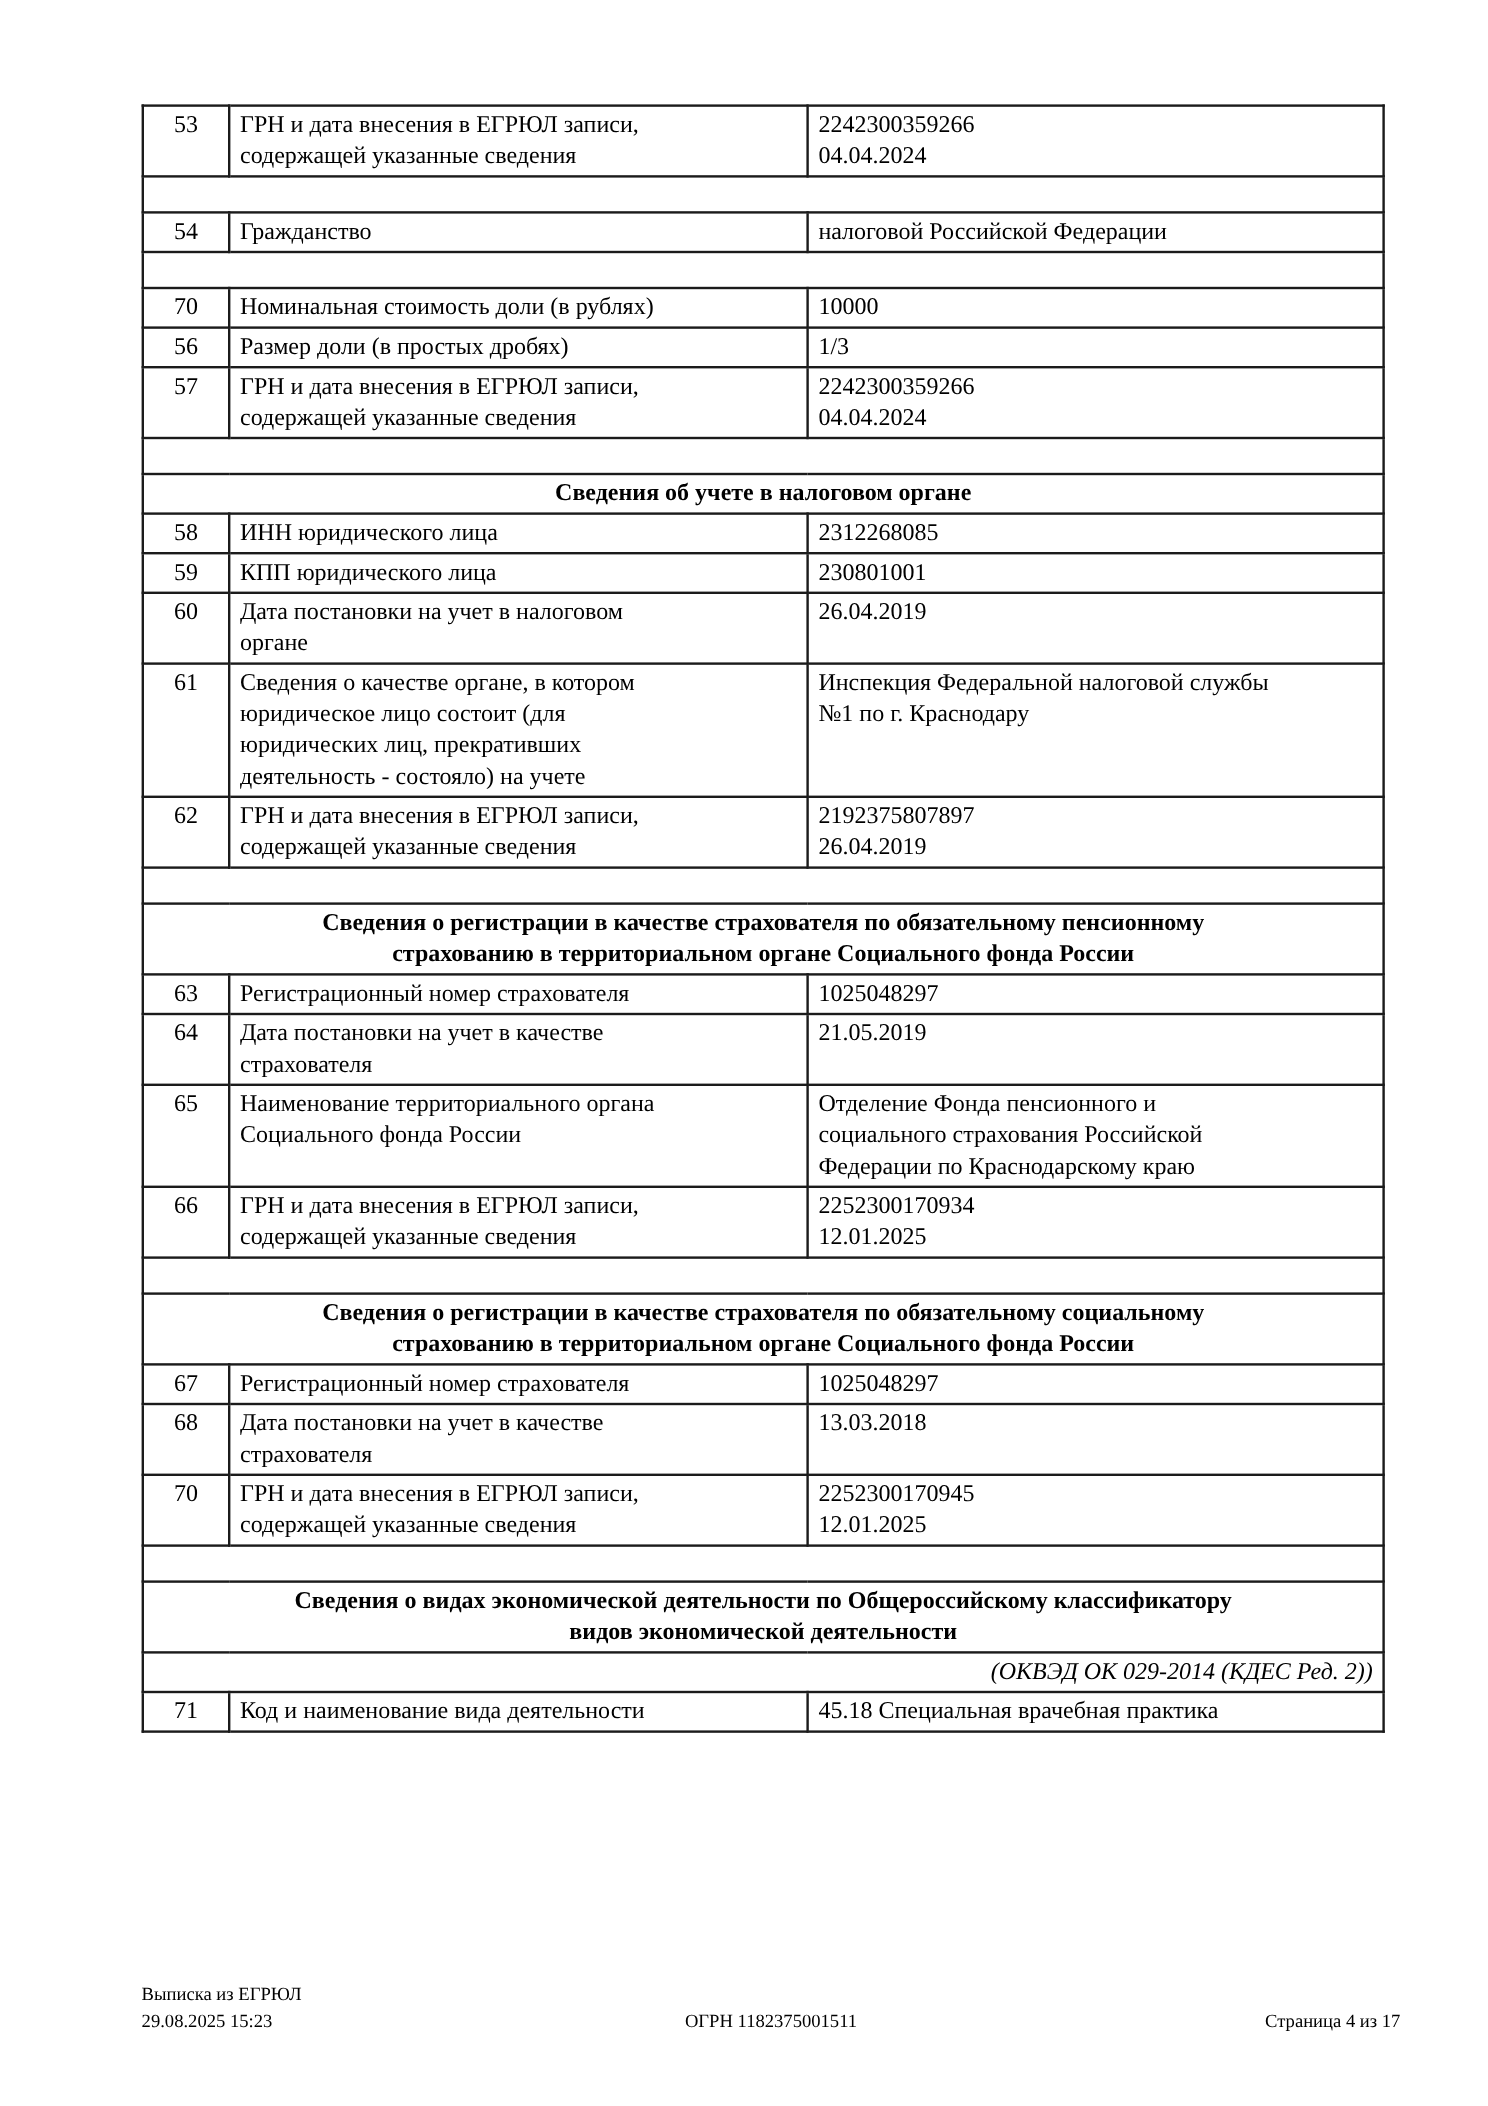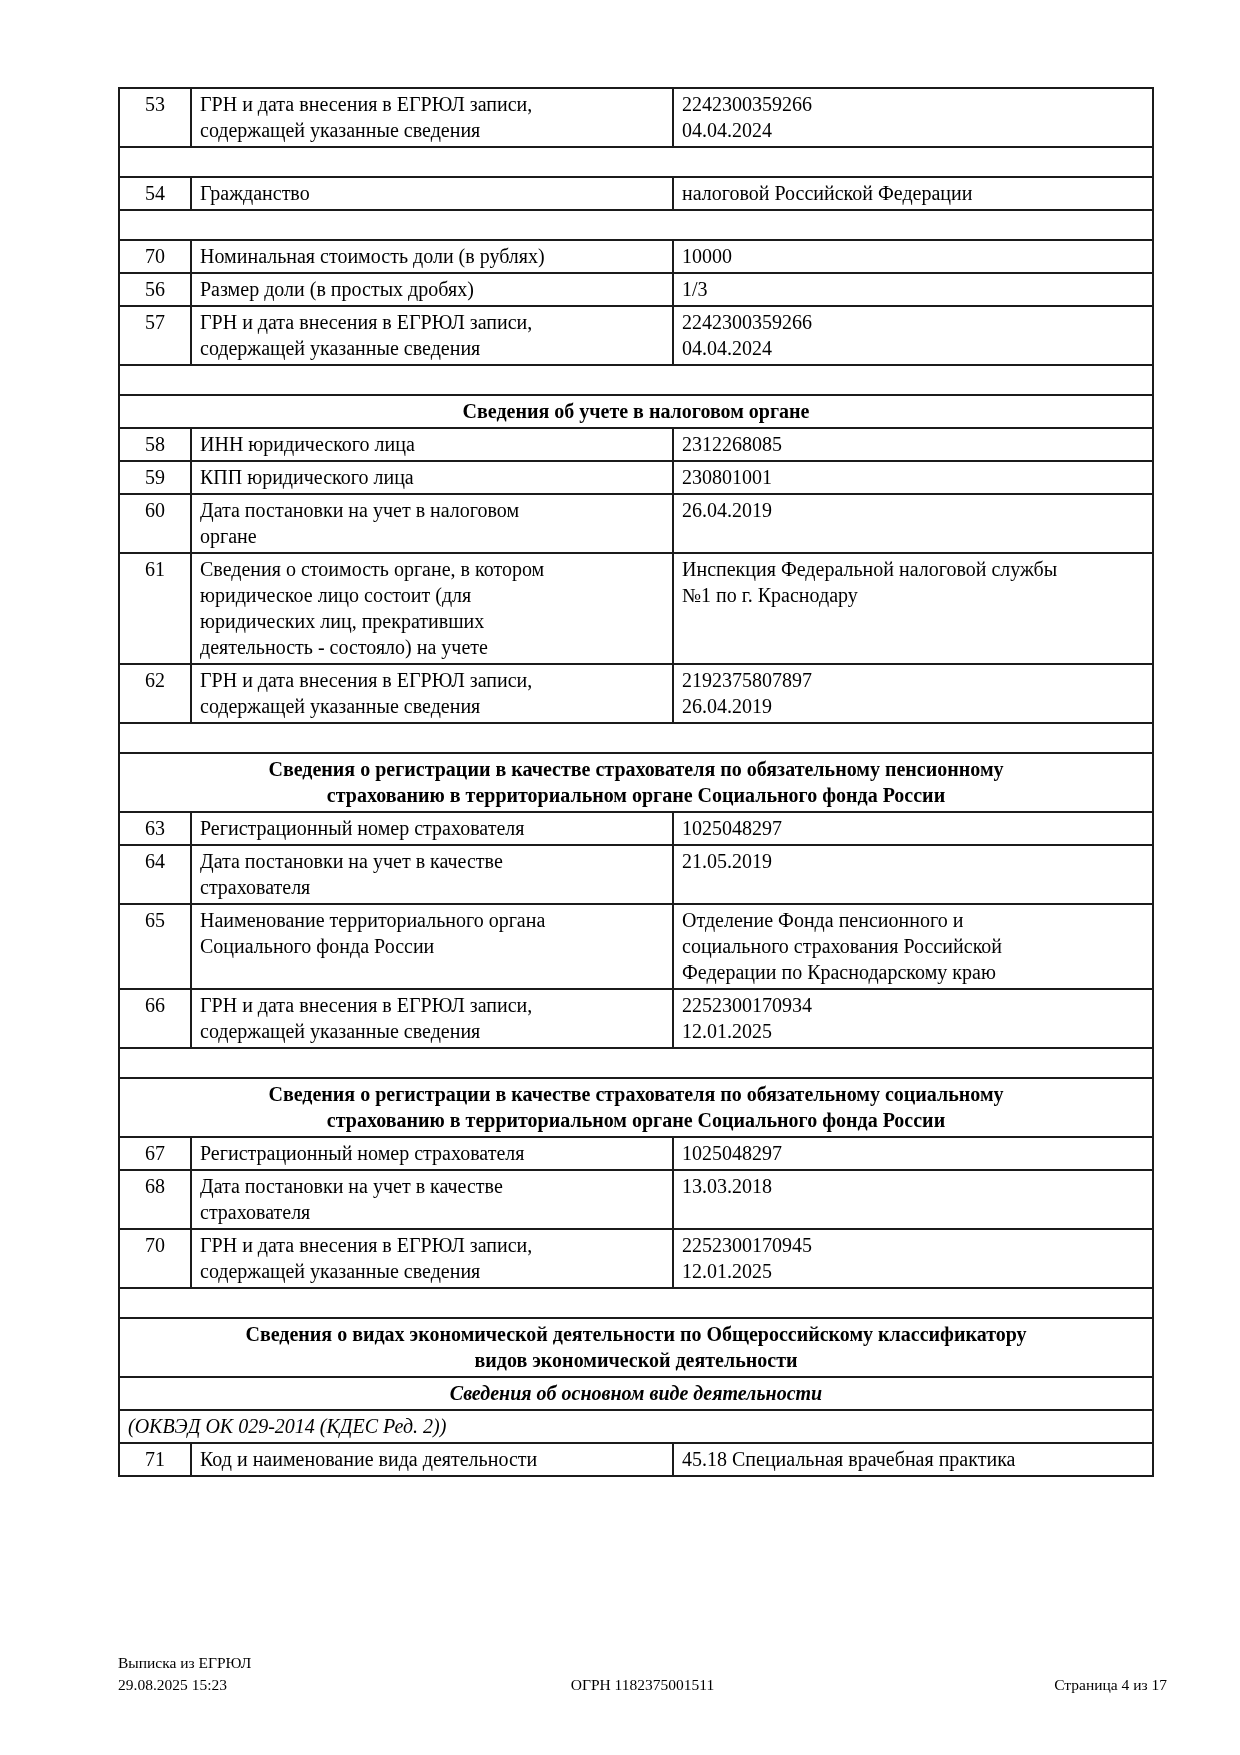--- a/index.html
+++ b/index.html
@@ -40,21 +40,21 @@
     font-weight: bold;
     padding: 4px 10px 5px 10px;
   }
   .c-subsection {
     text-align: center;
     font-weight: bold;
     font-style: italic;
     padding: 4px 10px 5px 10px;
   }
   .c-note {
-    text-align: left;
+    text-align: right;
     font-style: italic;
     padding: 4px 10px 5px 10px;
   }
 
   .footer {
     position: absolute;
     left: 118px;
     right: 73px;
     top: 1652px;
     display: flex;
@@ -131,21 +131,21 @@
           <td class="c-value">230801001</td>
         </tr>
       <tr>
           <td class="c-num">60</td>
           <td class="c-label">Дата постановки на учет в налоговом
 органе</td>
           <td class="c-value">26.04.2019</td>
         </tr>
       <tr>
           <td class="c-num">61</td>
-          <td class="c-label">Сведения о стоимость органе, в котором
+          <td class="c-label">Сведения о качестве органе, в котором
 юридическое лицо состоит (для
 юридических лиц, прекративших
 деятельность - состояло) на учете</td>
           <td class="c-value">Инспекция Федеральной налоговой службы
 №1 по г. Краснодару</td>
         </tr>
       <tr>
           <td class="c-num">62</td>
           <td class="c-label">ГРН и дата внесения в ЕГРЮЛ записи,
 содержащей указанные сведения</td>
@@ -209,23 +209,20 @@
 содержащей указанные сведения</td>
           <td class="c-value">2252300170945
 12.01.2025</td>
         </tr>
       <tr class="spacer-row">
           <td colspan="3"></td>
         </tr>
       <tr>
           <td colspan="3" class="c-section">Сведения о видах экономической деятельности по Общероссийскому классификатору
 видов экономической деятельности</td>
-        </tr>
-      <tr>
-          <td colspan="3" class="c-subsection">Сведения об основном виде деятельности</td>
         </tr>
       <tr>
           <td colspan="3" class="c-note">(ОКВЭД ОК 029-2014 (КДЕС Ред. 2))</td>
         </tr>
       <tr>
           <td class="c-num">71</td>
           <td class="c-label">Код и наименование вида деятельности</td>
           <td class="c-value">45.18 Специальная врачебная практика</td>
         </tr>
     </tbody>

